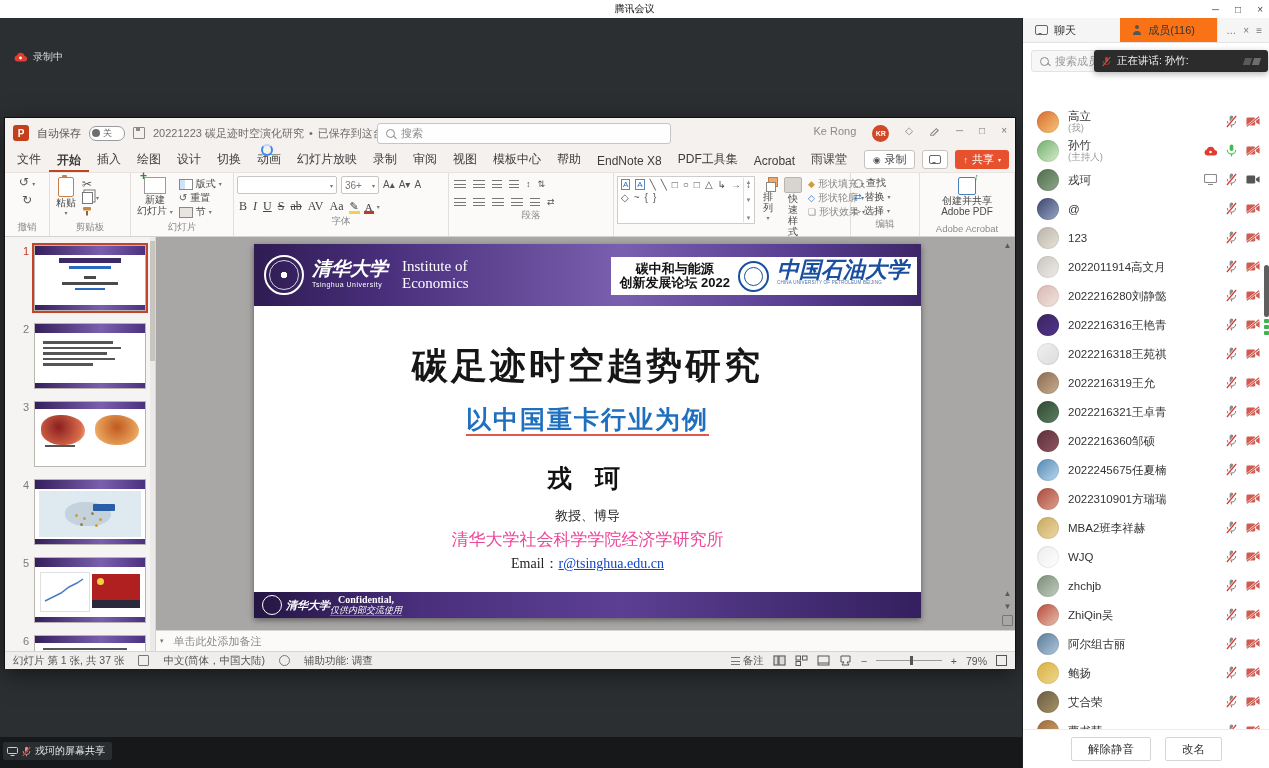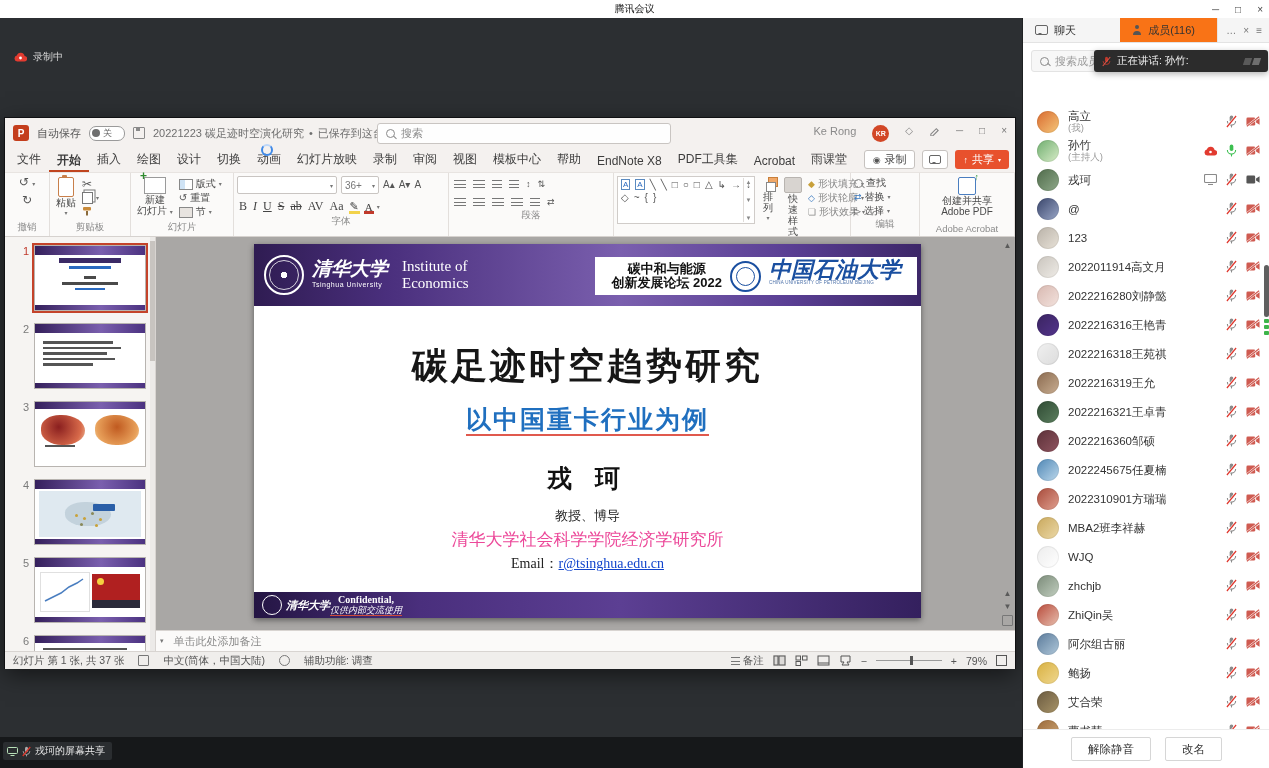--- a/index.html
+++ b/index.html
@@ -140,21 +140,21 @@
   #sl-header{height:62px;background:linear-gradient(90deg,#2f1c52 0%,#4a2f7d 20%,#7a5fae 55%,#5a3f94 80%,#3d2768 100%);
              display:flex;align-items:center;padding:0 10px;color:#fff;position:relative;}
   .th-seal{width:36px;height:36px;border:2px solid #fff;border-radius:50%;position:relative;flex:none;
            background:radial-gradient(circle at 50% 50%, #fff 0 3px, transparent 3px);}
   .th-seal::after{content:"";position:absolute;inset:3px;border:1px solid rgba(255,255,255,.8);border-radius:50%;}
   .th-names{margin-left:8px;line-height:12px;}
   .th-cn{font-family:"Liberation Serif",serif;font-style:italic;font-weight:bold;font-size:19px;line-height:20px;}
   .th-en{font-size:7px;letter-spacing:.5px;}
   .inst{margin-left:14px;font-family:"Liberation Serif",serif;font-size:15px;line-height:17px;}
   #forum-box{position:absolute;right:4px;top:13px;height:38px;background:#fff;display:flex;
-             align-items:center;padding:0 16px;gap:8px;}
+             align-items:center;padding:0 8px;gap:8px;}
   .forum-txt{color:#111;font-weight:bold;font-size:13px;line-height:14px;text-align:center;white-space:nowrap;}
   .cup-seal{width:27px;height:27px;border:2px solid #1a4fa0;border-radius:50%;position:relative;flex:none;}
   .cup-seal::after{content:"";position:absolute;inset:4px;border:1.5px solid #1a4fa0;border-radius:50%;}
   .cup-names{line-height:13px;}
   .cup-cn{color:#1a4fa0;font-family:"Liberation Serif",serif;font-style:italic;font-weight:bold;font-size:22px;}
   .cup-en{color:#4a6fa8;font-size:4.5px;letter-spacing:.2px;}
 
   #sl-title{margin-top:36px;text-align:center;font-size:36px;font-weight:900;color:#161616;letter-spacing:3px;}
   #sl-sub{margin-top:12px;text-align:center;}
   #sl-sub span{font-size:25px;font-weight:bold;color:#1f6fbf;border-bottom:2px solid #e0594d;padding-bottom:1px;letter-spacing:2px;}

